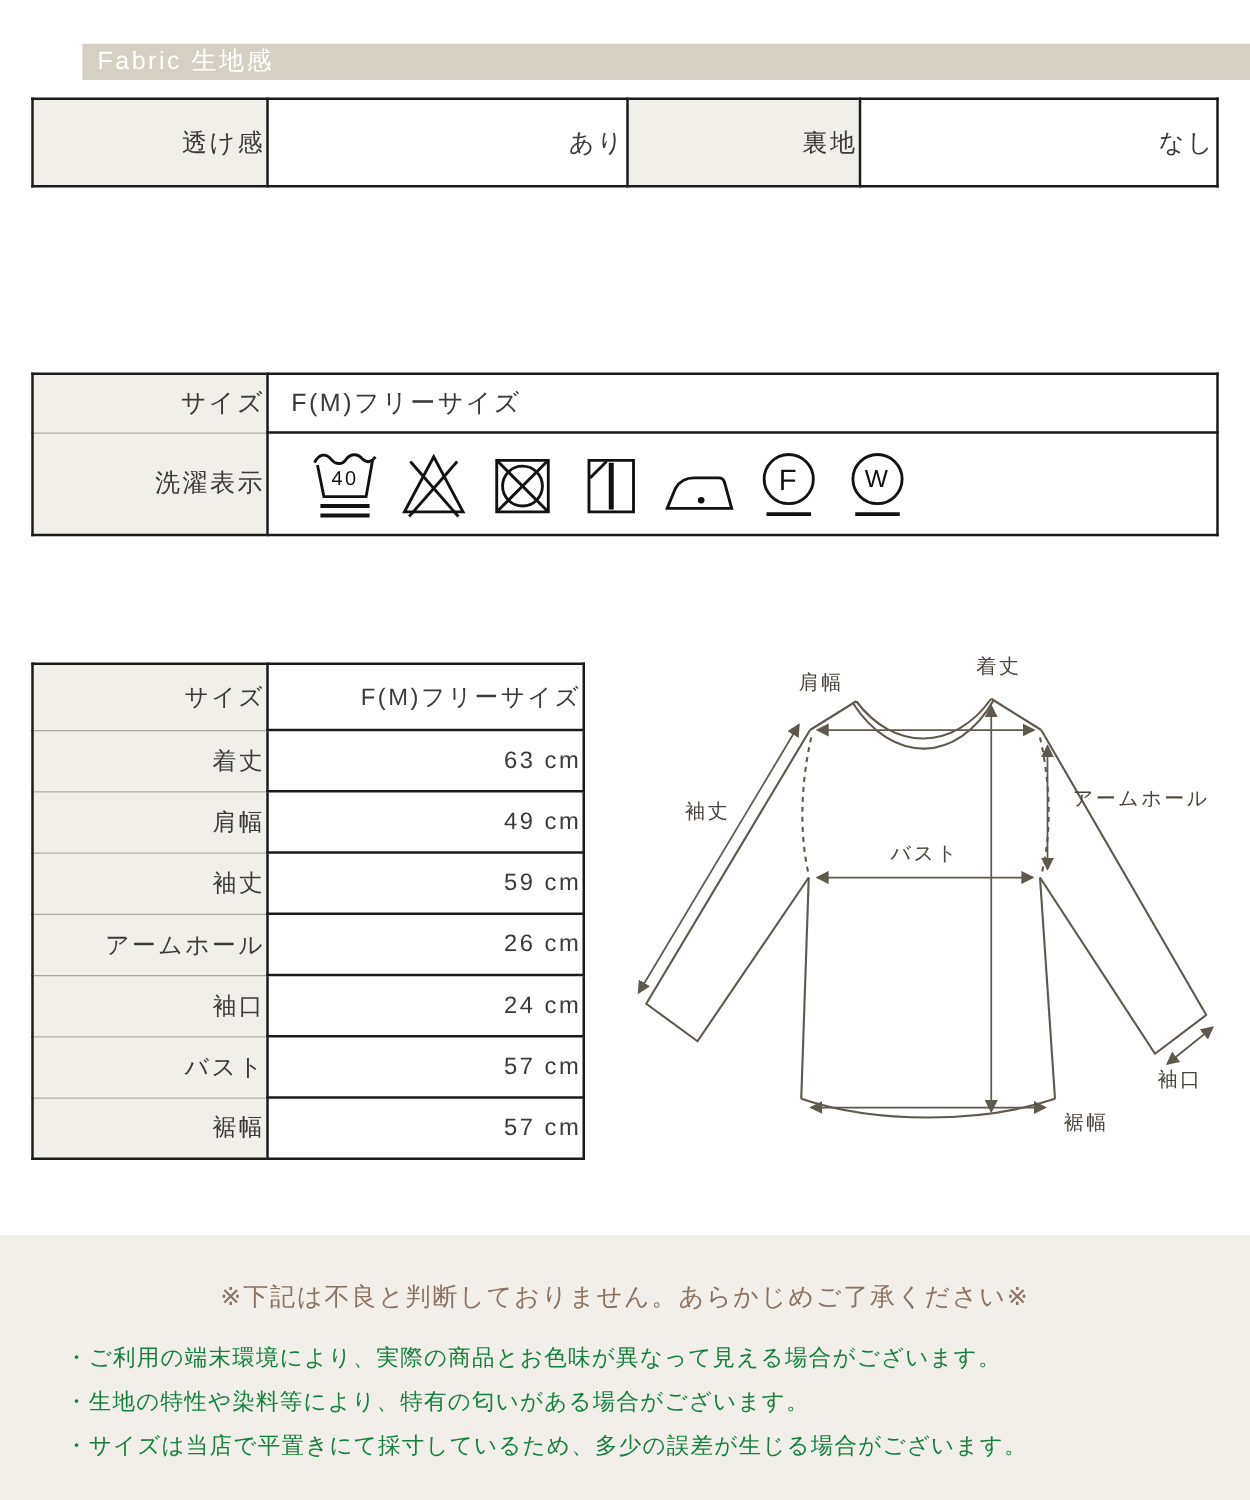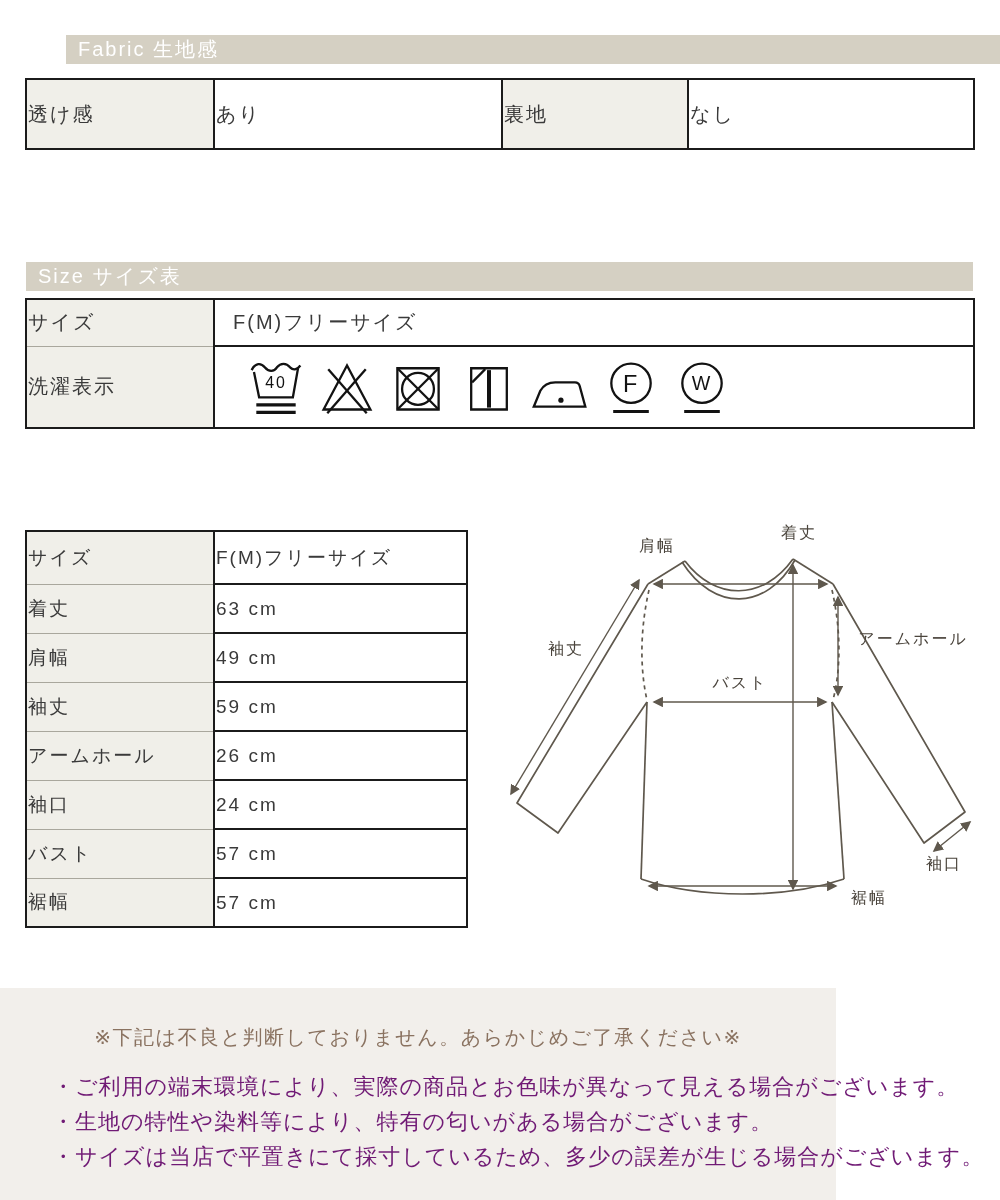--- a/index.html
+++ b/index.html
@@ -36,21 +36,21 @@
   
   table.tbl{
     position:absolute;
     border-collapse:collapse;
     border:2px solid #1b1b1b;
     table-layout:fixed;
     color:#3a3a3a;
   }
   table.tbl td{
     border:2px solid #1b1b1b;
-    text-align:left;
+    text-align:right;
     letter-spacing:2px;
     overflow:hidden;
     box-sizing:border-box;
   }
   table.tbl td.lbl{
     border:1px solid #a9a79d;
     background:#f0efe9;
   }
   .fabric-tbl{left:25px;top:78px;width:950px;font-size:20px;}
   .fabric-tbl tr{height:70px;}
@@ -81,36 +81,36 @@
     top:505px;
     width:520px;
     height:440px;
   }
 
   
   .notes{
     position:absolute;
     left:0;
     top:988px;
-    width:836px;
+    width:1000px;
     height:212px;
     background:#f2efeb;
     box-sizing:border-box;
     padding-top:36px;
   }
   .notes-heading{
     text-align:center;
     color:#8a7260;
     font-size:20px;
     letter-spacing:1.5px;
     margin:0 0 18px 0;
   }
   .notes-item{
-    color:#701a75;
-    font-size:22px;
+    color:#15803d;
+    font-size:18px;
     letter-spacing:1px;
     line-height:35px;
     padding-left:52px;
     white-space:nowrap;
   }
 </style>
 </head>
 <body>
 
 <div class="page">
@@ -127,21 +127,20 @@
     <tbody>
         <tr>
       <td class="lbl">透け感</td>
       <td class="val">あり</td>
       <td class="lbl">裏地</td>
       <td class="val">なし</td>
     </tr>
   </tbody>
     </table>
 
-  <div class="section-bar bar-size">Size サイズ表</div>
 
   <table class="tbl size-tbl">
     <colgroup>
         <col style="width:188px">
         <col>
       </colgroup>
     <tbody>
         <tr style="height:47px">
       <td class="lbl">サイズ</td>
       <td class="val val-left">F(M)フリーサイズ</td>

